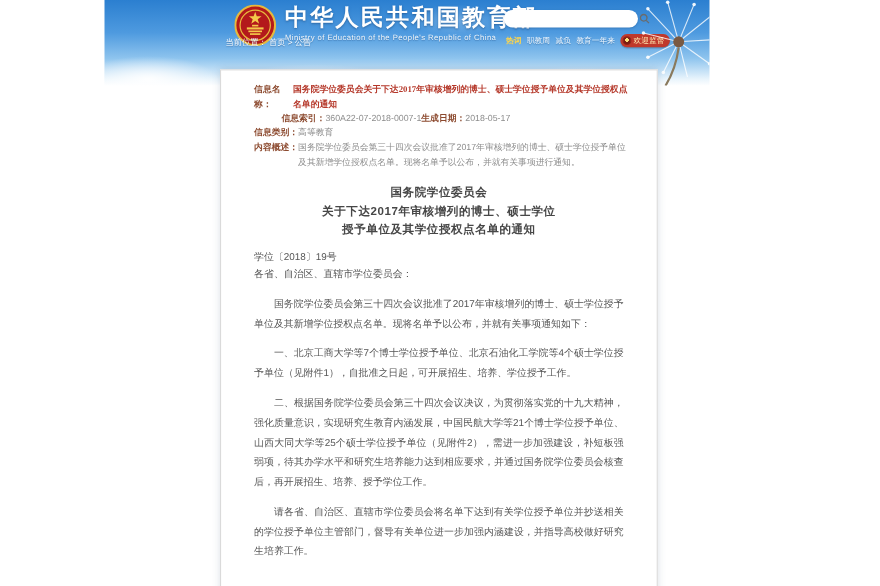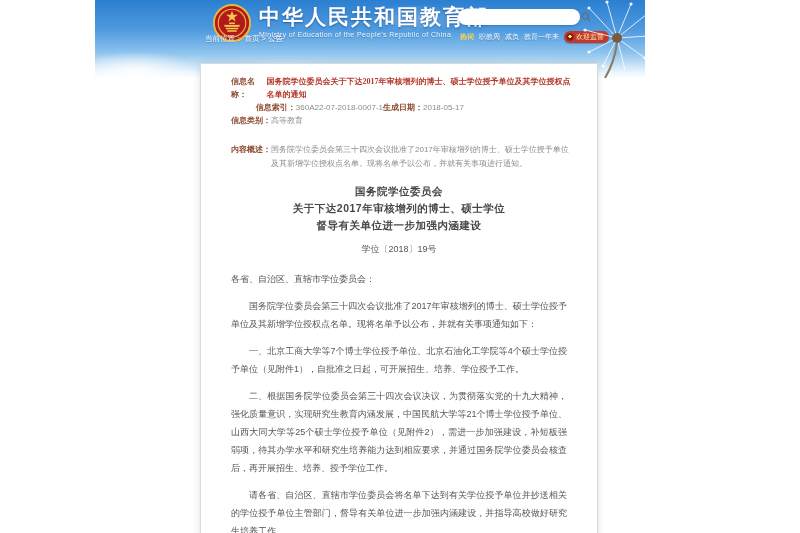--- a/index.html
+++ b/index.html
@@ -66,29 +66,29 @@
   .panel{
     position:absolute;left:200px;top:63px;width:398px;height:504px;background:#fff;
     border:1px solid #dadada;box-shadow:0 0 7px rgba(60,90,120,.18);box-sizing:border-box;
   }
   .info{margin:11px 26px 0 30px;font-size:8px;line-height:13px;color:#8d8d8d;}
   .info .lbl{color:#8c4a2f;font-weight:bold;}
   .info-row{display:flex;}
   .info-name-val{color:#b5382a;font-weight:bold;cursor:pointer;font-family:Liberation Serif, serif;}
   .cell-w1{width:152px;flex:0 0 auto;text-align:right;}
   .cell-w2{width:118px;flex:0 0 auto;}
-  .summary-row{display:flex;line-height:13.5px;margin-top:16px;}
+  .summary-row{display:flex;line-height:13.5px;}
   .summary-row .lbl{flex:0 0 auto;}
   
   .doc{margin:13px 30px 0 30px;font-size:9px;color:#555;}
   .doc-title{
     text-align:center;font-weight:bold;color:#474747;font-size:10.5px;line-height:17px;letter-spacing:.5px;
   }
-  .doc-number{text-align:center;margin-top:9px;color:#555;}
-  .salutation{margin-top:14px;line-height:18px;}
+  .doc-number{text-align:left;margin-top:9px;color:#555;}
+  .salutation{line-height:18px;}
   .para{margin-top:9px;text-indent:2em;line-height:18px;text-align:justify;}
 </style>
 </head>
 <body>
 
 <div class="site">
   <div class="header">
 
     <div class="masthead">
       <svg class="emblem" viewBox="0 0 40 40">
@@ -181,21 +181,21 @@
     <div class="summary-row">
       <span class="lbl">内容概述：</span>
       <span>国务院学位委员会第三十四次会议批准了2017年审核增列的博士、硕士学位授予单位及其新增学位授权点名单。现将名单予以公布，并就有关事项进行通知。</span>
     </div>
   </div>
 
   <div class="doc">
     <div class="doc-title">
       <div>国务院学位委员会</div>
       <div>关于下达2017年审核增列的博士、硕士学位</div>
-      <div>督导有关单位进一步加强内涵建设</div>
+      <div>授予单位及其学位授权点名单的通知</div>
     </div>
     <div class="doc-number">学位〔2018〕19号</div>
     <div class="salutation">各省、自治区、直辖市学位委员会：</div>
     <div class="para">国务院学位委员会第三十四次会议批准了2017年审核增列的博士、硕士学位授予单位及其新增学位授权点名单。现将名单予以公布，并就有关事项通知如下：</div>
     <div class="para">一、北京工商大学等7个博士学位授予单位、北京石油化工学院等4个硕士学位授予单位（见附件1），自批准之日起，可开展招生、培养、学位授予工作。</div>
     <div class="para">二、根据国务院学位委员会第三十四次会议决议，为贯彻落实党的十九大精神，强化质量意识，实现研究生教育内涵发展，中国民航大学等21个博士学位授予单位、山西大同大学等25个硕士学位授予单位（见附件2），需进一步加强建设，补短板强弱项，待其办学水平和研究生培养能力达到相应要求，并通过国务院学位委员会核查后，再开展招生、培养、授予学位工作。</div>
     <div class="para">请各省、自治区、直辖市学位委员会将名单下达到有关学位授予单位并抄送相关的学位授予单位主管部门，督导有关单位进一步加强内涵建设，并指导高校做好研究生培养工作。</div>
 
   </div>
 

